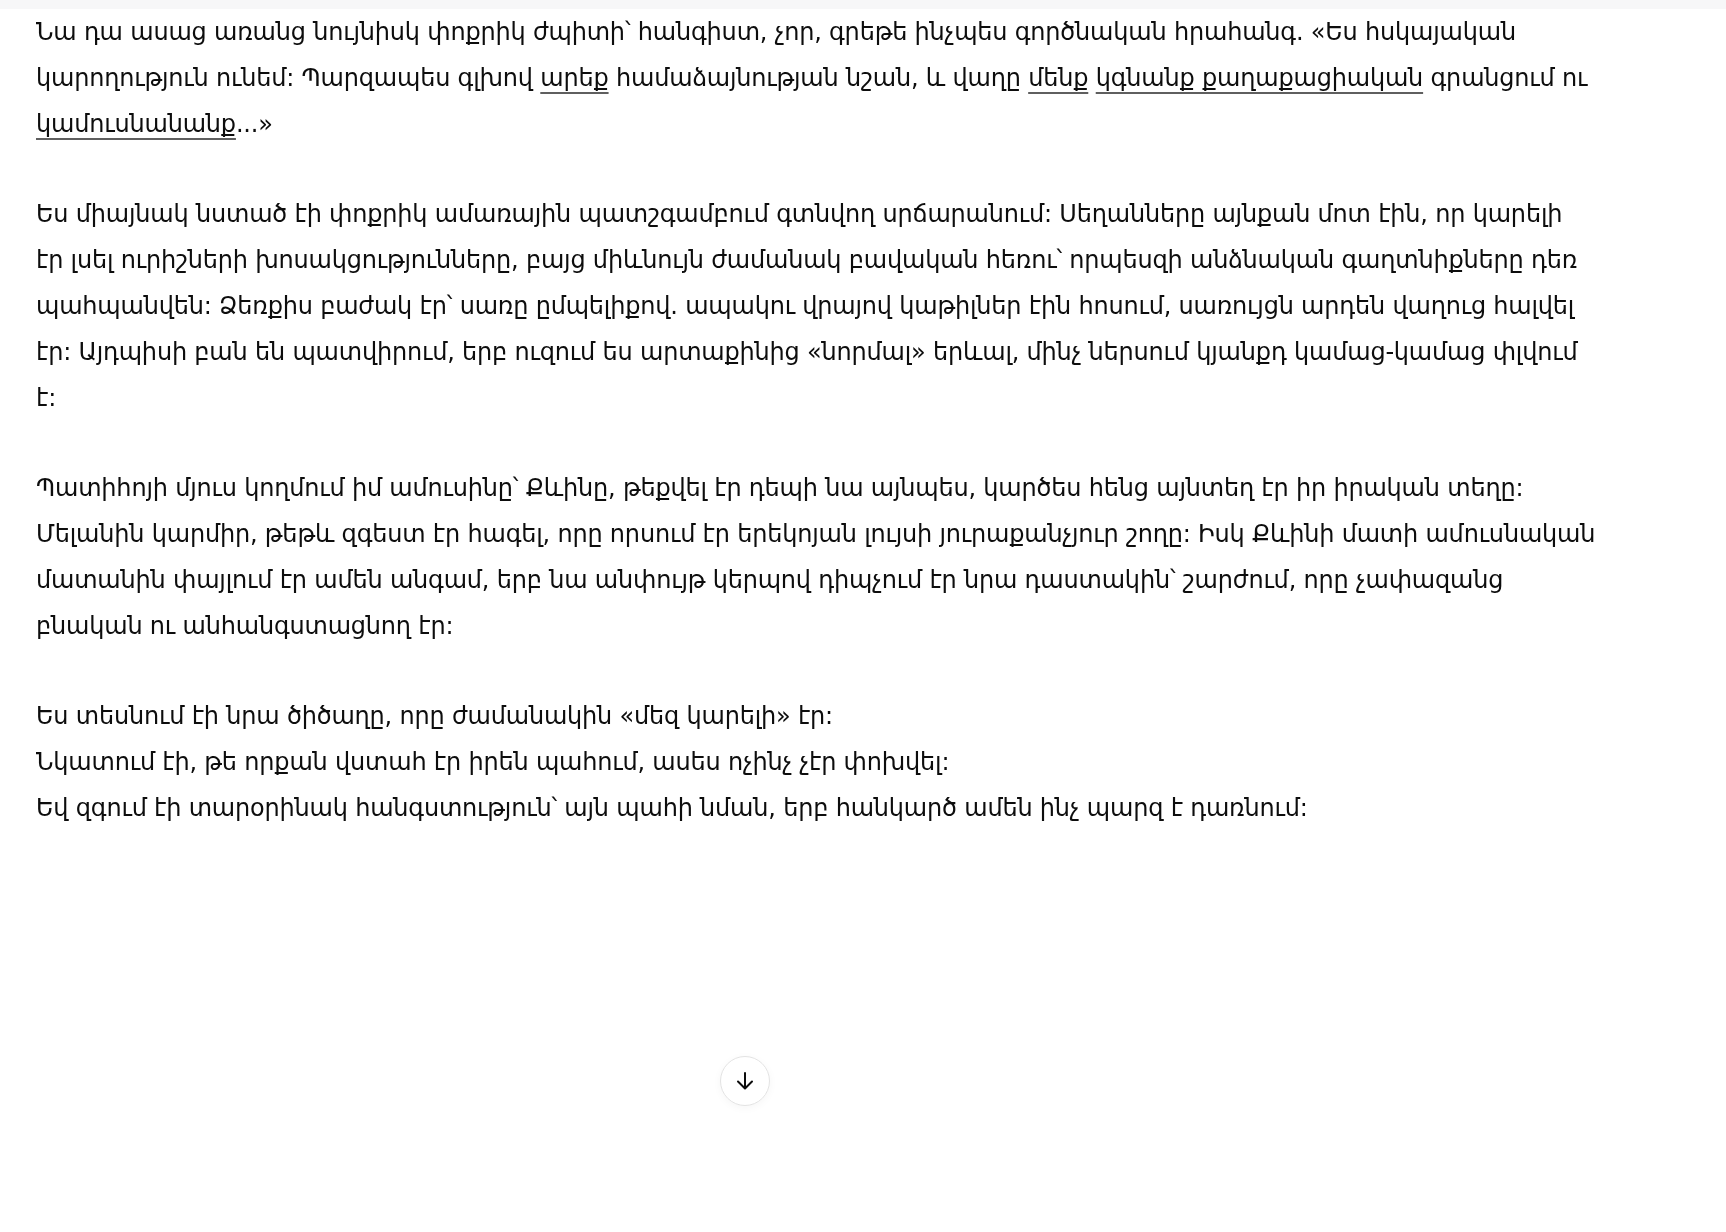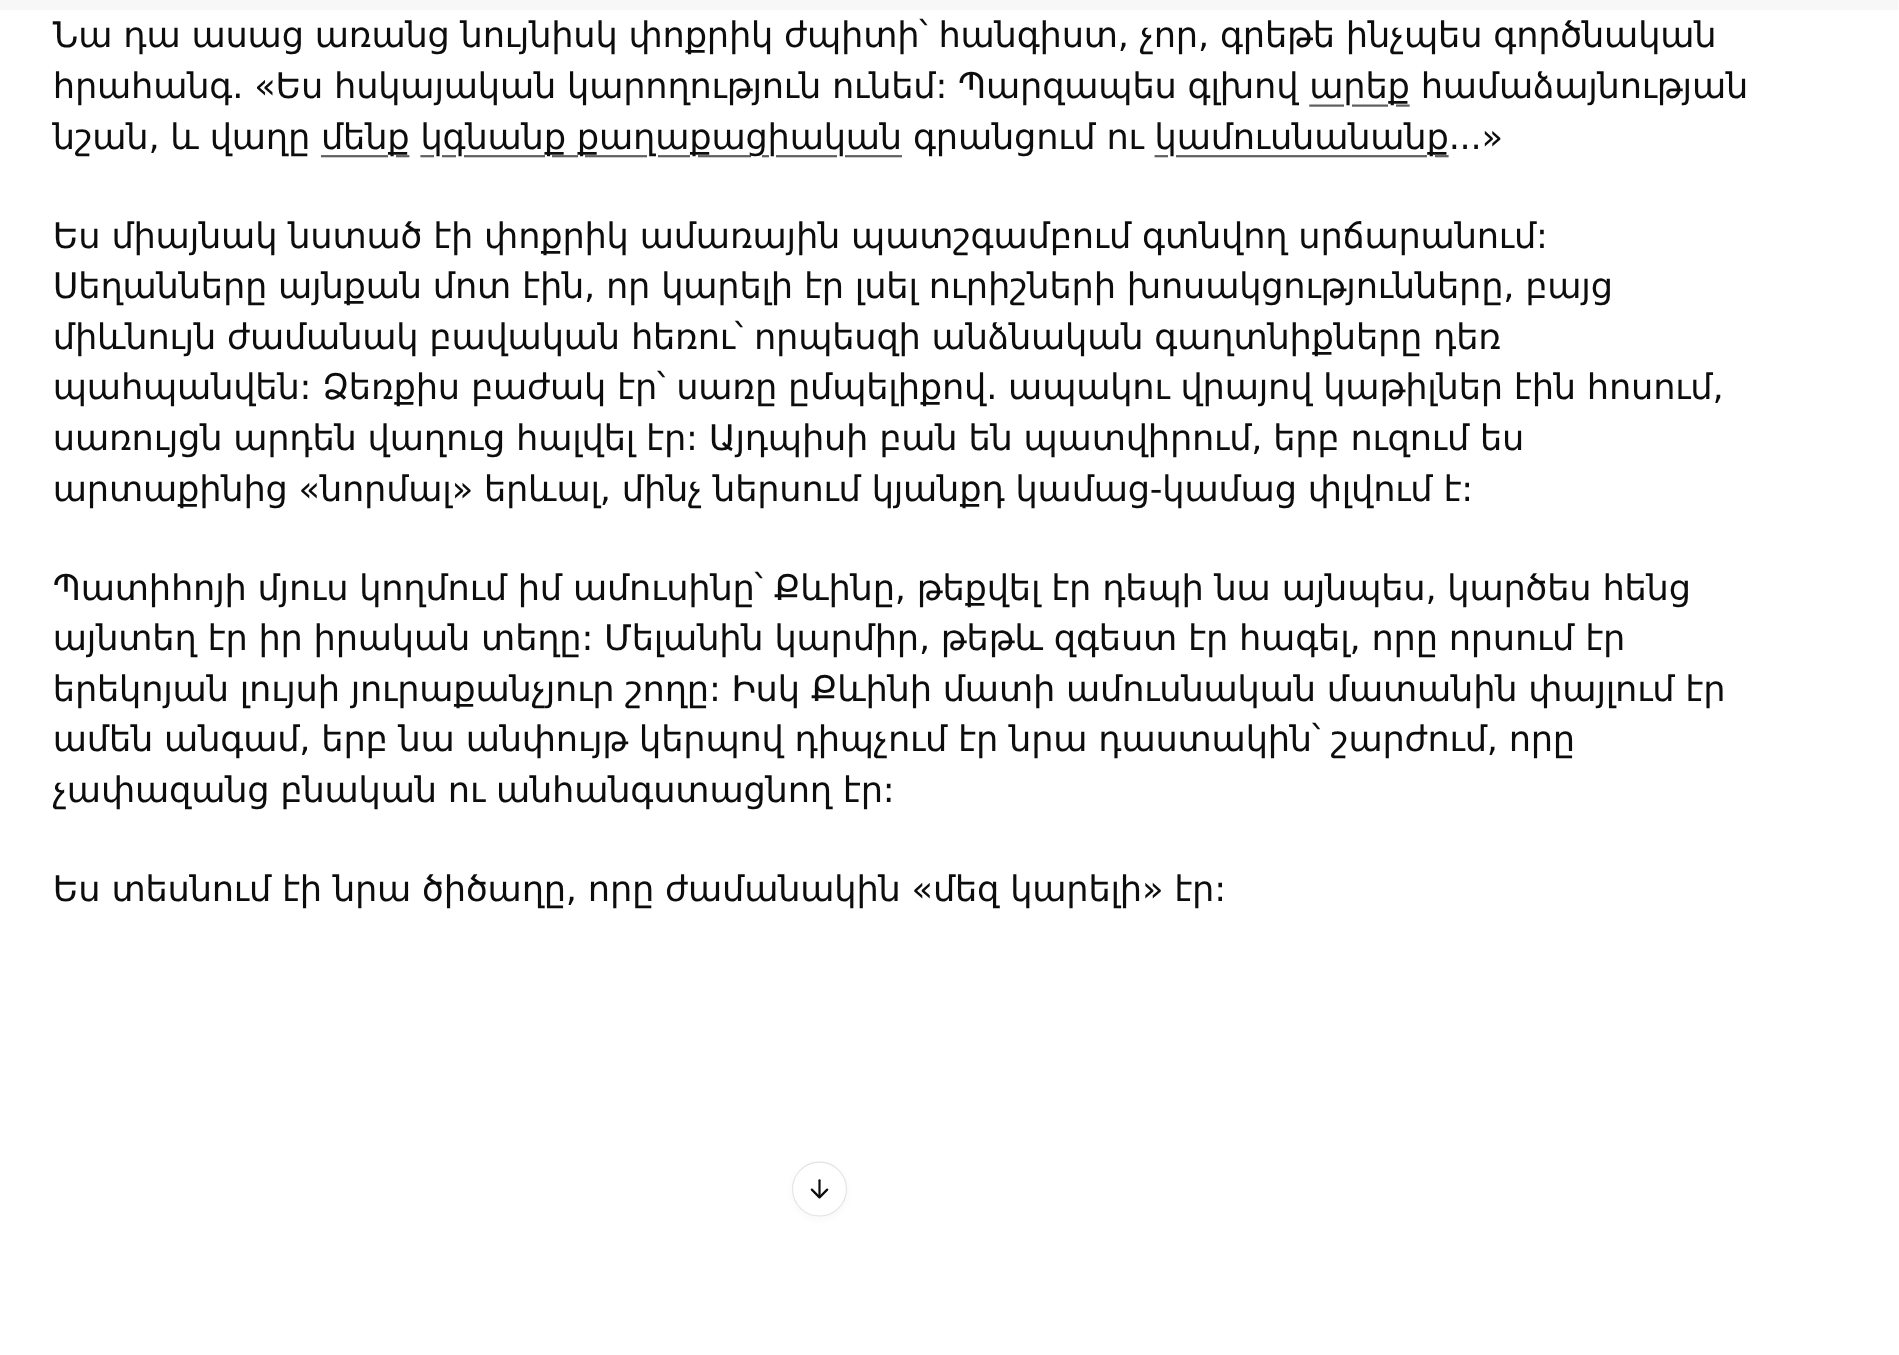--- a/index.html
+++ b/index.html
@@ -19,25 +19,25 @@
   }
   .top-strip {
     position: absolute;
     top: 0; left: 0;
     width: 100%;
     height: 9px;
     background: #f7f7f8;
   }
   .message {
     position: absolute;
-    left: 48px;
+    left: 36px;
     top: 9px;
     width: 1560px;
     color: #0d0d0d;
-    font-size: 32px;
+    font-size: 24px;
     line-height: 46px;
     letter-spacing: -0.2px;
   }
   .message p {
     margin: 0 0 44px 0;
   }
   .message p:last-child {
     margin-bottom: 0;
   }
   .u {
@@ -70,21 +70,21 @@
 </head>
 <body>
 
 <div class="page">
   <div class="top-strip"></div>
 
   <div class="message" id="paragraphs">
       <p><span>Նա դա ասաց առանց նույնիսկ փոքրիկ ժպիտի՝ հանգիստ, չոր, գրեթե ինչպես գործնական հրահանգ. «Ես հսկայական կարողություն ունեմ: Պարզապես գլխով </span><span class="u">արեք</span><span> համաձայնության նշան, և վաղը </span><span class="u">մենք</span><span> </span><span class="u">կգնանք քաղաքացիական</span><span> գրանցում ու </span><span class="u">կամուսնանանք</span><span>...»</span></p>
       <p><span>Ես միայնակ նստած էի փոքրիկ ամառային պատշգամբում գտնվող սրճարանում: Սեղանները այնքան մոտ էին, որ կարելի էր լսել ուրիշների խոսակցությունները, բայց միևնույն ժամանակ բավական հեռու՝ որպեսզի անձնական գաղտնիքները դեռ պահպանվեն: Ձեռքիս բաժակ էր՝ սառը ըմպելիքով. ապակու վրայով կաթիլներ էին հոսում, սառույցն արդեն վաղուց հալվել էր: Այդպիսի բան են պատվիրում, երբ ուզում ես արտաքինից «նորմալ» երևալ, մինչ ներսում կյանքդ կամաց-կամաց փլվում է:</span></p>
       <p><span>Պատիհոյի մյուս կողմում իմ ամուսինը՝ Քևինը, թեքվել էր դեպի նա այնպես, կարծես հենց այնտեղ էր իր իրական տեղը: Մելանին կարմիր, թեթև զգեստ էր հագել, որը որսում էր երեկոյան լույսի յուրաքանչյուր շողը: Իսկ Քևինի մատի ամուսնական մատանին փայլում էր ամեն անգամ, երբ նա անփույթ կերպով դիպչում էր նրա դաստակին՝ շարժում, որը չափազանց բնական ու անհանգստացնող էր:</span></p>
-      <p><span>Ես տեսնում էի նրա ծիծաղը, որը ժամանակին «մեզ կարելի» էր:</span><br><br></p>
+      <p><span>Ես տեսնում էի նրա ծիծաղը, որը ժամանակին «մեզ կարելի» էր:</span><br><span>Նկատում էի, թե որքան վստահ էր իրեն պահում, ասես ոչինչ չէր փոխվել:</span><br><span>Եվ զգում էի տարօրինակ հանգստություն՝ այն պահի նման, երբ հանկարծ ամեն ինչ պարզ է դառնում:</span></p>
     </div>
 
   <button class="scroll-btn" type="button">
     <span>
       <svg width="24" height="24" viewBox="0 0 24 24" fill="none" stroke="#0d0d0d" stroke-width="2" stroke-linecap="round" stroke-linejoin="round">
         <path d="M12 4v15"></path>
         <path d="M5 12.5l7 7 7-7"></path>
       </svg>
     </span>
   </button>

